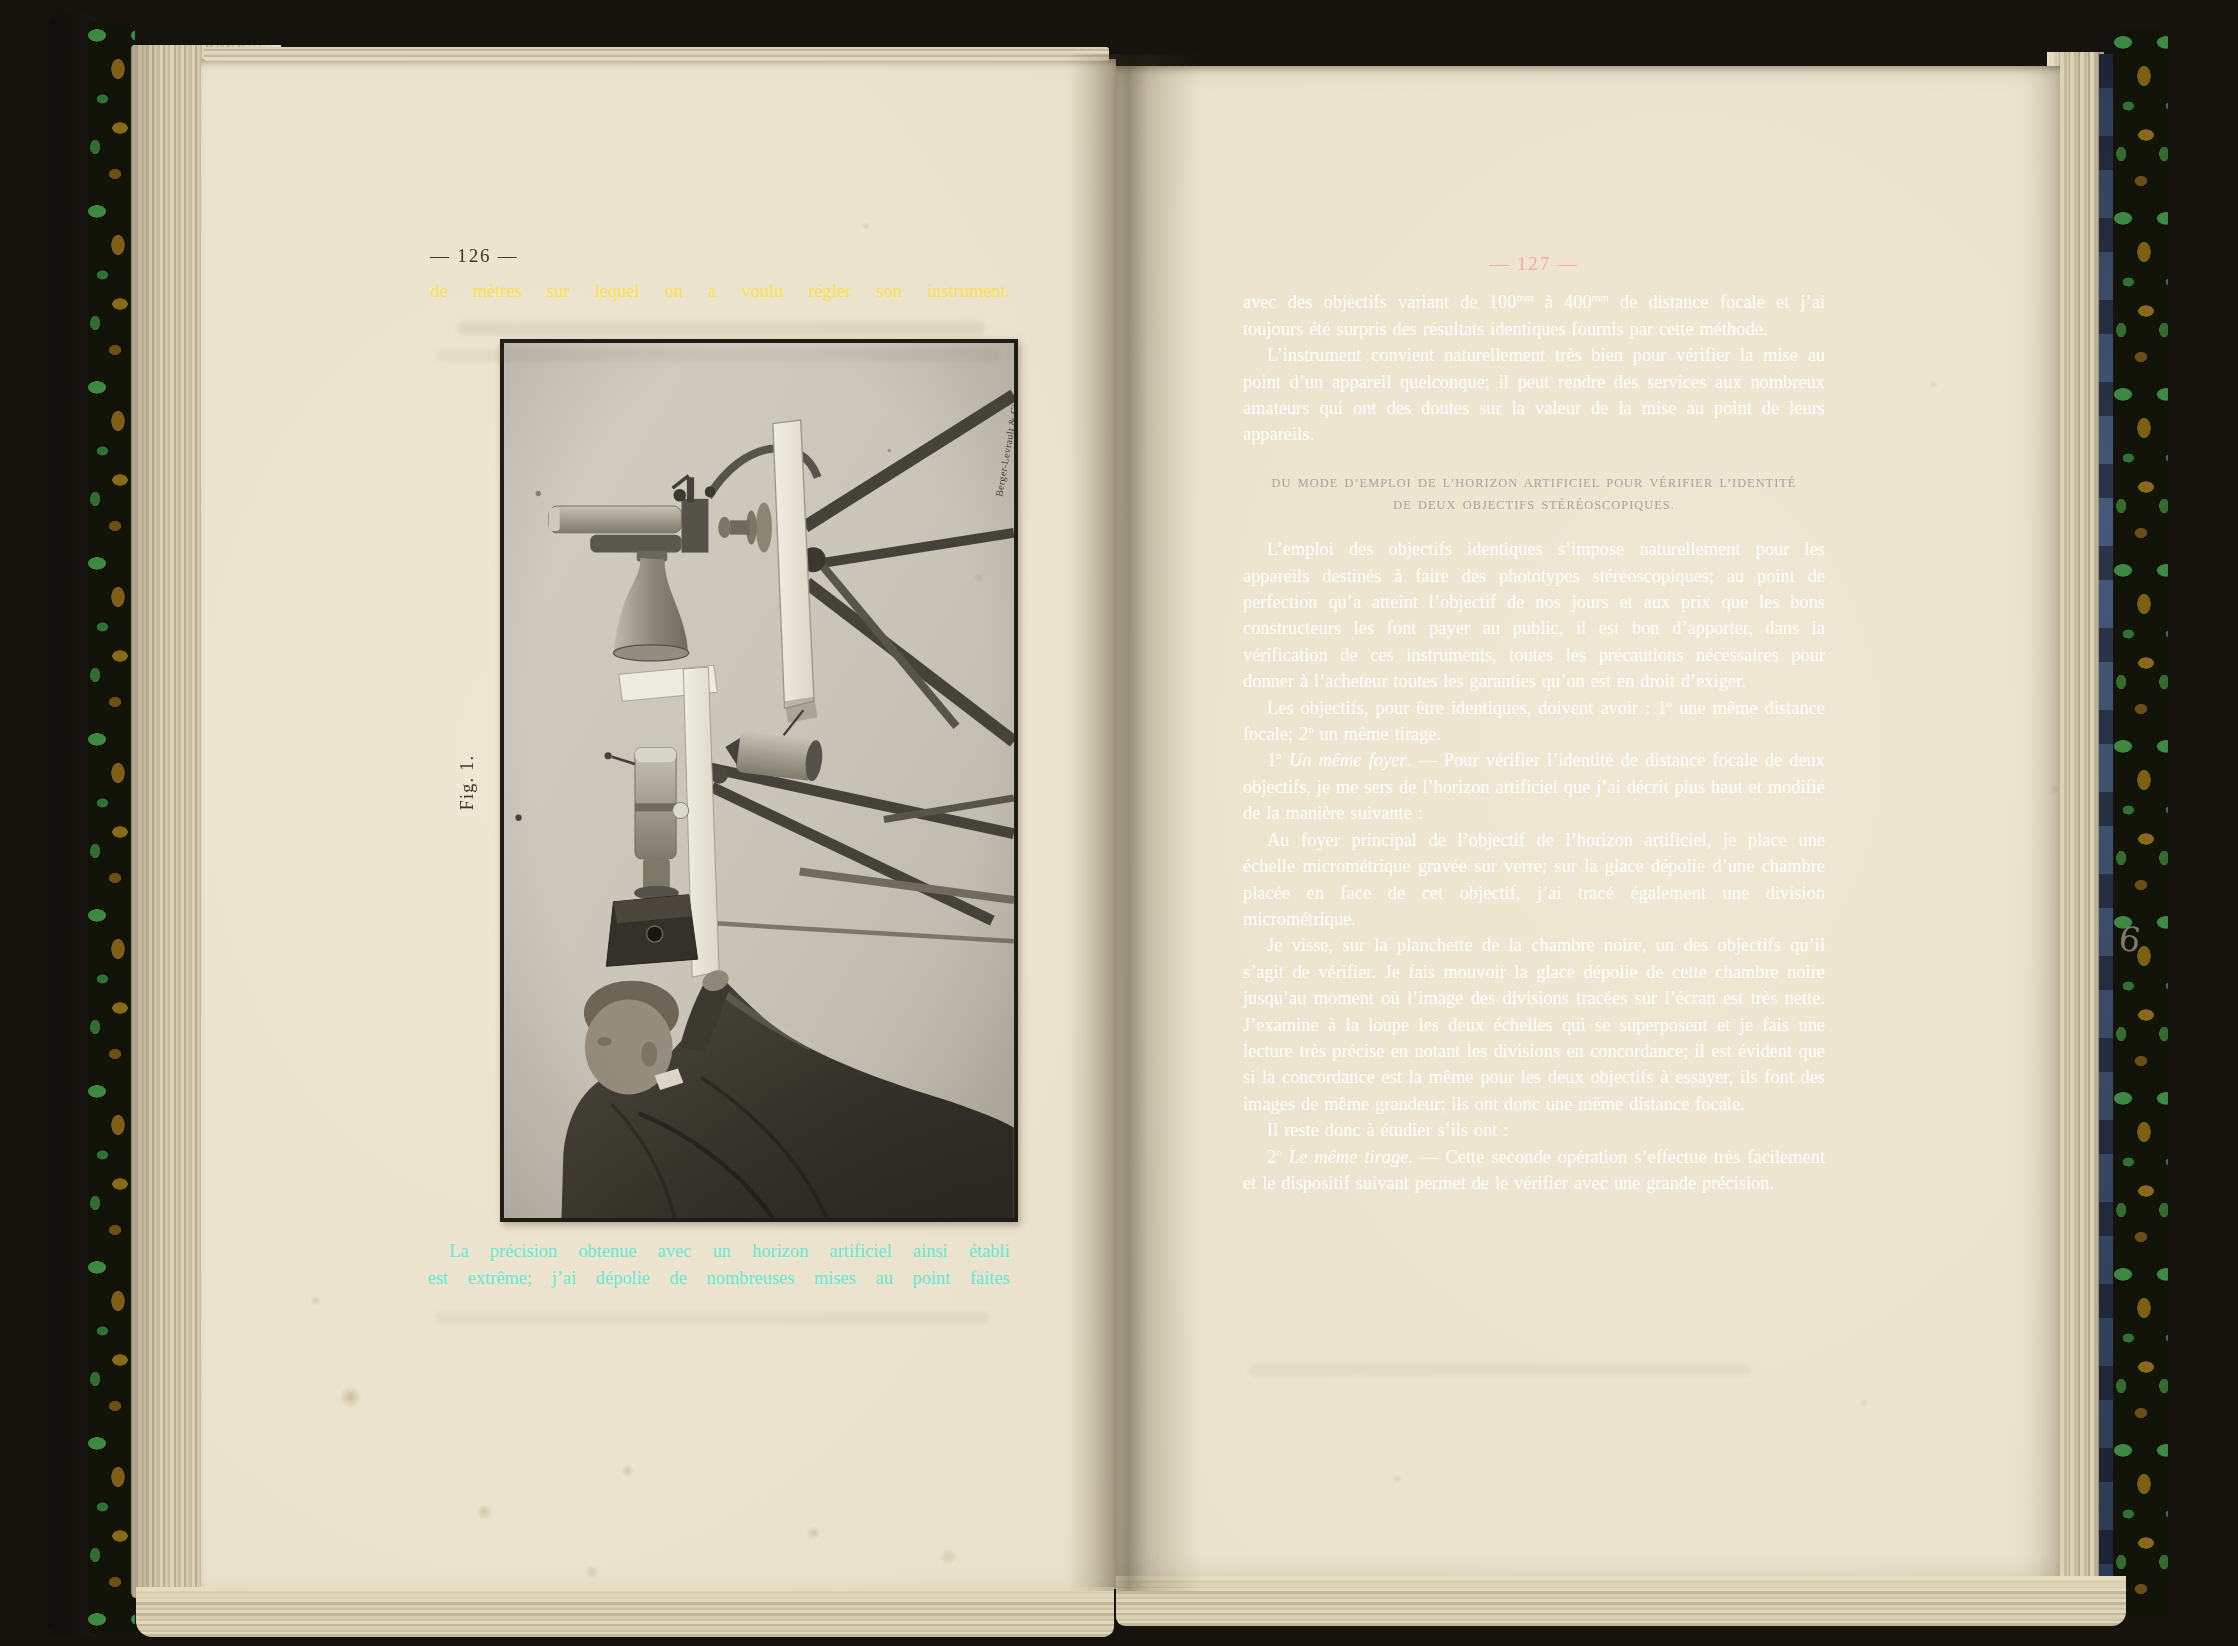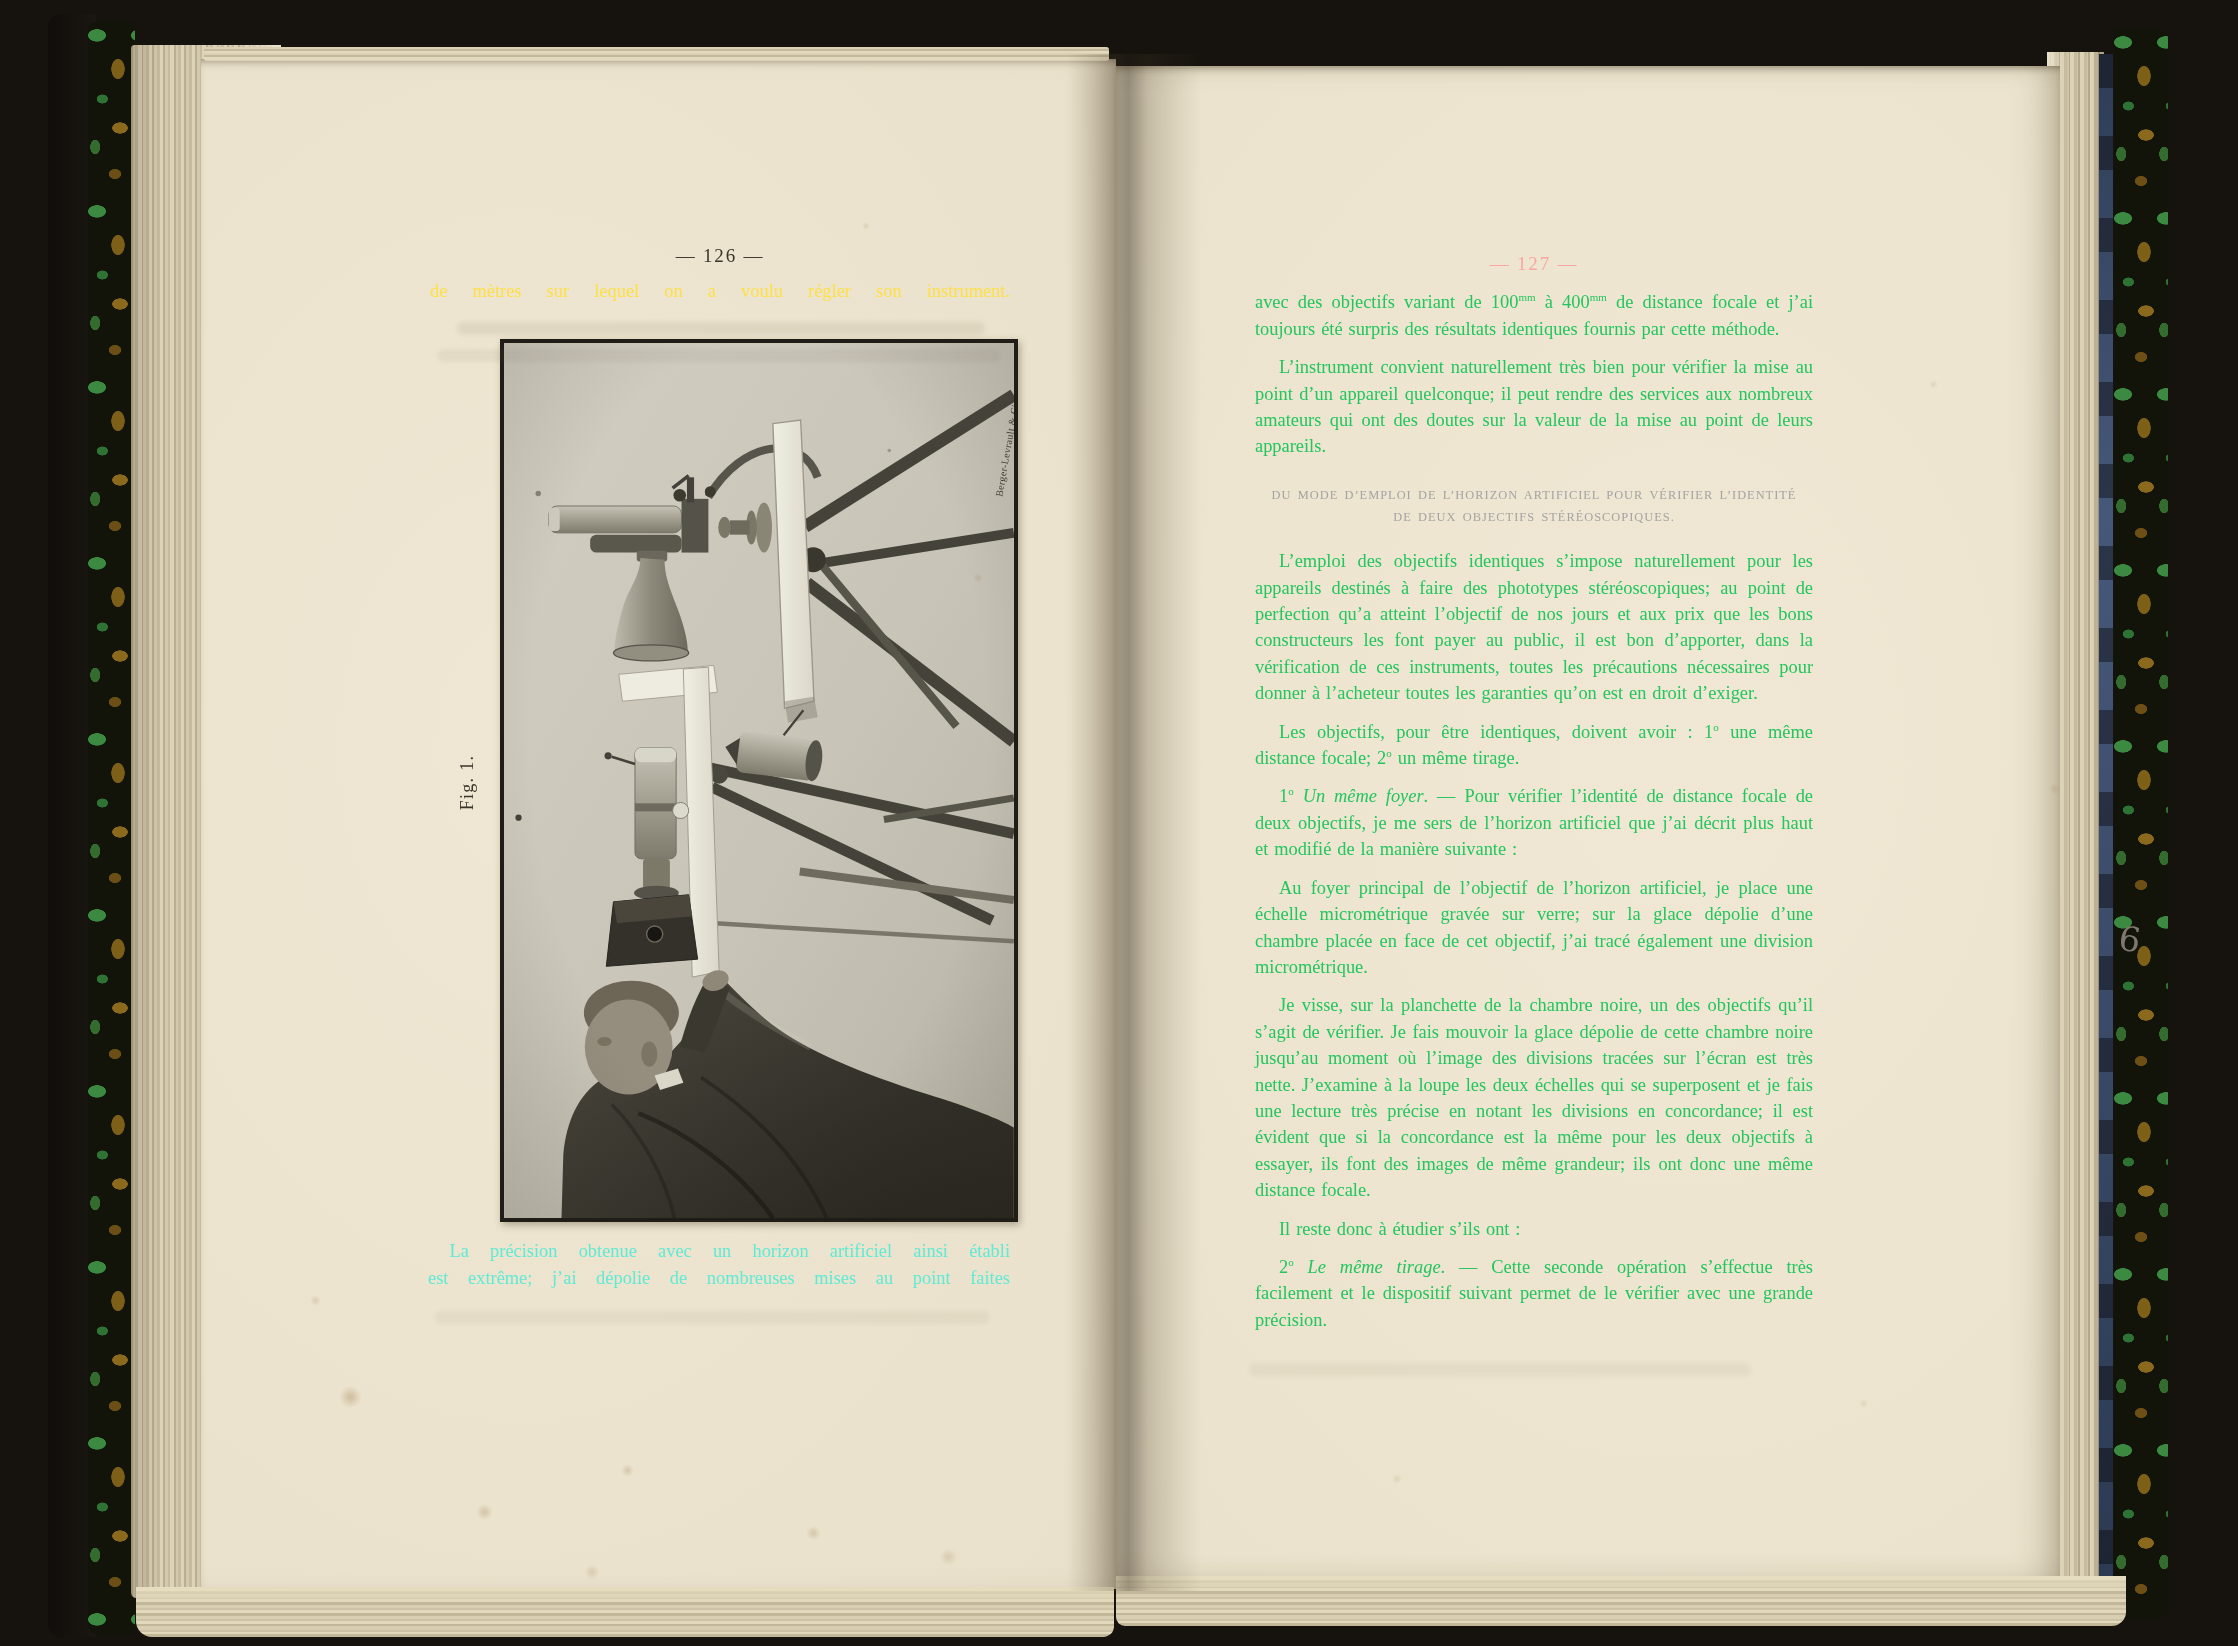--- a/index.html
+++ b/index.html
@@ -50,27 +50,27 @@
   
   .page-left{position:absolute;left:201px;top:59px;width:915px;height:1530px;
     background:radial-gradient(ellipse 140% 120% at 35% 45%,#efe7d3 0%,#e9e1cb 60%,#e2d9c0 88%,#d6cbae 100%);
     box-shadow:inset 0 6.3px 9px -5.4px rgba(60,50,30,.55), inset -30px 0 41px -29px rgba(80,65,40,.5);}
   .page-right{position:absolute;left:1116px;top:66px;width:944px;height:1512px;
     background:radial-gradient(ellipse 140% 120% at 60% 45%,#f0e8d4 0%,#eae2cc 60%,#e3dac1 88%,#d8cdb0 100%);
     box-shadow:inset 0 6.3px 9px -5.4px rgba(60,50,30,.55), inset 39px 0 54px -38px rgba(80,65,40,.45), inset -27px 0 39px -23px rgba(90,75,45,.5);}
   .gutter{position:absolute;left:1032px;top:54px;width:193px;height:1537px;pointer-events:none;
     background:linear-gradient(90deg,rgba(0,0,0,0) 0%,rgba(74,60,38,0) 18%,rgba(74,60,38,.26) 43%,rgba(40,32,20,.36) 50%,rgba(74,60,38,.2) 60%,rgba(0,0,0,0) 88%);}
   
-  .page-num{position:absolute;font-size:19px;letter-spacing:1.8px;color:#3a352c;text-align:center;}
+  .page-num{position:absolute;font-size:19px;letter-spacing:1.8px;color:#3a352c;}
   #pn-left{left:430px;top:245px;width:580px;}
   .justify-all{text-align:justify;text-align-last:justify;}
   #top-line{position:absolute;left:430px;top:281px;width:580px;font-size:18.4px;color:#fde047;word-spacing:1.8px;}
   #right-col{position:absolute;left:1243px;top:253px;width:582px;}
   #pn-right{font-size:19px;letter-spacing:1.8px;text-align:center;margin:0 0 14.3px 0;color:#fca5a5;}
-  .body-p{font-size:18.4px;line-height:26.4px;text-align:justify;margin:12px;color:#22c55e;word-spacing:1.3px;}
+  .body-p{font-size:18.4px;line-height:26.4px;text-align:justify;margin:0;color:#ffffff;word-spacing:1.3px;}
   .indent{text-indent:24px;}
   .sup{vertical-align:super;font-size:.6em;line-height:0;}
   .it{font-style:italic;}
   .sec-heading{margin:24px 0 19.7px 0;text-align:center;color:#a3a3a3;}
   .sec-heading-line{font-size:12.4px;line-height:22.4px;letter-spacing:1px;word-spacing:2.2px;white-space:nowrap;}
   
   #figure-frame{position:absolute;left:500px;top:339px;width:510px;height:875px;
     border:4.5px solid #201d17;background:#c8c4b8;box-sizing:content-box;
     box-shadow:1.8px 2.7px 7.2px rgba(60,50,30,.35);}
   #fig-label{position:absolute;left:414px;top:772px;width:107px;text-align:center;

